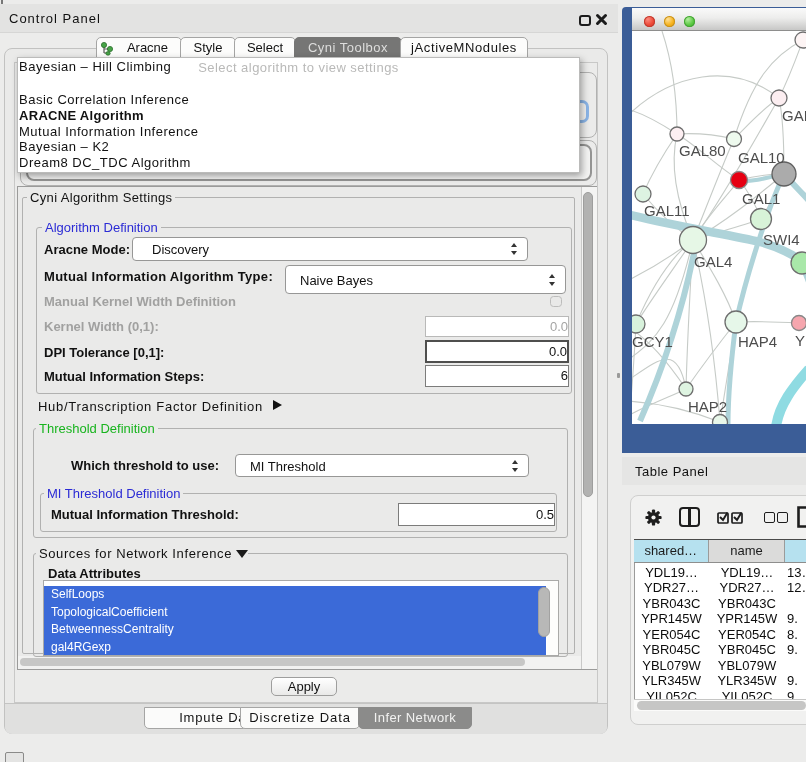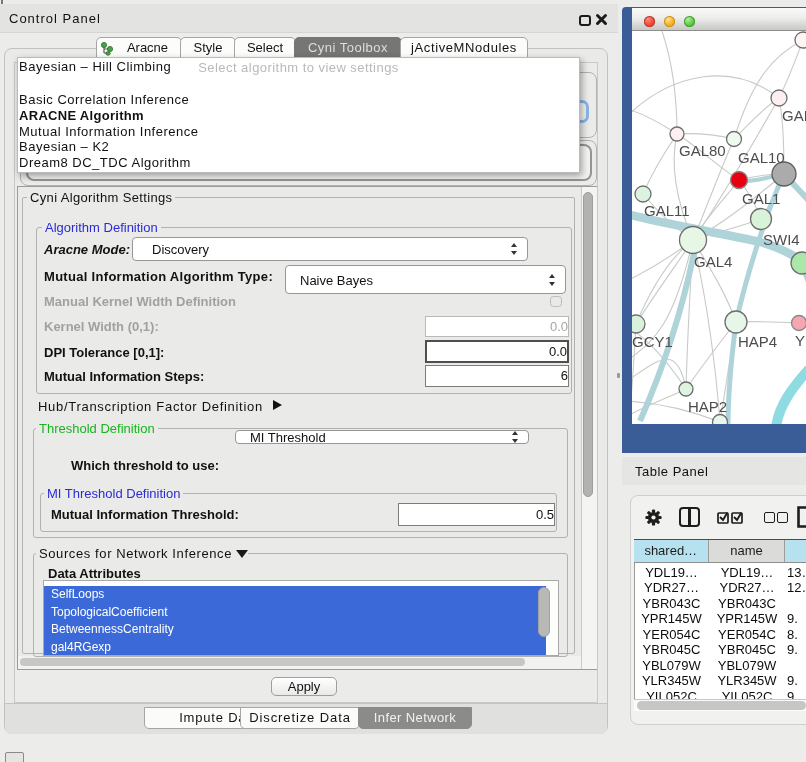--- a/index.html
+++ b/index.html
@@ -74,21 +74,21 @@
 
 <div class="ab" style="left:18px;top:656px;width:563px;height:13px;background:#f2f2f1;"></div>
 <div class="ab" style="left:20px;top:658px;width:505px;height:8px;background:#c7c7c6;border-radius:4px;"></div>
 
 <div class="grp" style="left:22px;top:197px;width:551px;height:455px;border-radius:2px;background:transparent;"></div>
 <div class="gt lbl" style="left:27px;top:190px;letter-spacing:0.35px;">Cyni Algorithm Settings</div>
 
 <div class="grp" style="left:36px;top:227px;width:534px;height:165px;"></div>
 <div class="gt" style="left:42px;top:220px;color:#2b2bd5;">Algorithm Definition</div>
 
-<div class="ab lbl b" style="left:44px;top:242px;font-style:italic;">Aracne Mode:</div>
+<div class="ab lbl b" style="left:44px;top:242px;">Aracne Mode:</div>
 <div class="combo" style="left:132px;top:237px;width:396px;height:24px;box-sizing:border-box;">
     <span class="tx">Discovery</span>
     <span class="spin"></span>
   </div>
 <div class="ab lbl b" style="left:44px;top:269px;letter-spacing:0.3px;">Mutual Information Algorithm Type:</div>
 <div class="combo" style="left:285px;top:265px;width:281px;height:29px;box-sizing:border-box;">
     <span class="tx" style="left:14px;">Naive Bayes</span>
     <span class="spin"></span>
   </div>
 <div class="ab lbl b" style="left:44px;top:294px;color:#a1a1a0;">Manual Kernel Width Definition</div>
@@ -99,21 +99,21 @@
 <div class="fld" style="left:425px;top:340px;width:144px;height:23px;border:2px solid #4f4f4e;box-sizing:border-box;line-height:19px;">0.0</div>
 <div class="ab lbl b" style="left:44px;top:369px;">Mutual Information Steps:</div>
 <div class="fld" style="left:425px;top:365px;width:144px;height:22px;border:1px solid #7c7c7b;box-sizing:border-box;">6</div>
 
 <div class="ab lbl" style="left:38px;top:399px;letter-spacing:0.7px;">Hub/Transcription Factor Definition</div>
 <div class="ab" style="left:273px;top:400px;width:0;height:0;border-top:5.5px solid transparent;border-bottom:5.5px solid transparent;border-left:9px solid #111;"></div>
 
 <div class="grp" style="left:33px;top:428px;width:533px;height:108px;"></div>
 <div class="gt" style="left:36px;top:421px;color:#18b41e;">Threshold Definition</div>
 <div class="ab lbl b" style="left:71px;top:458px;">Which threshold to use:</div>
-<div class="combo" style="left:235px;top:430px;width:294px;height:14px;box-sizing:border-box;">
+<div class="combo" style="left:235px;top:454px;width:294px;height:23px;box-sizing:border-box;">
     <span class="tx" style="left:14px;">MI Threshold</span>
     <span class="spin"></span>
   </div>
 <div class="grp" style="left:40px;top:493px;width:515px;height:37px;"></div>
 <div class="gt" style="left:44px;top:486px;color:#2b2bd5;">MI Threshold Definition</div>
 <div class="ab lbl b" style="left:51px;top:507px;">Mutual Information Threshold:</div>
 <div class="fld" style="left:398px;top:503px;width:157px;height:23px;border:1px solid #7c7c7b;box-sizing:border-box;line-height:21px;">0.5</div>
 
 <div class="grp" style="left:33px;top:553px;width:533px;height:102px;"></div>
 <div class="gt lbl" style="left:36px;top:546px;letter-spacing:0.6px;">Sources for Network Inference&nbsp;&nbsp;&nbsp;</div>

